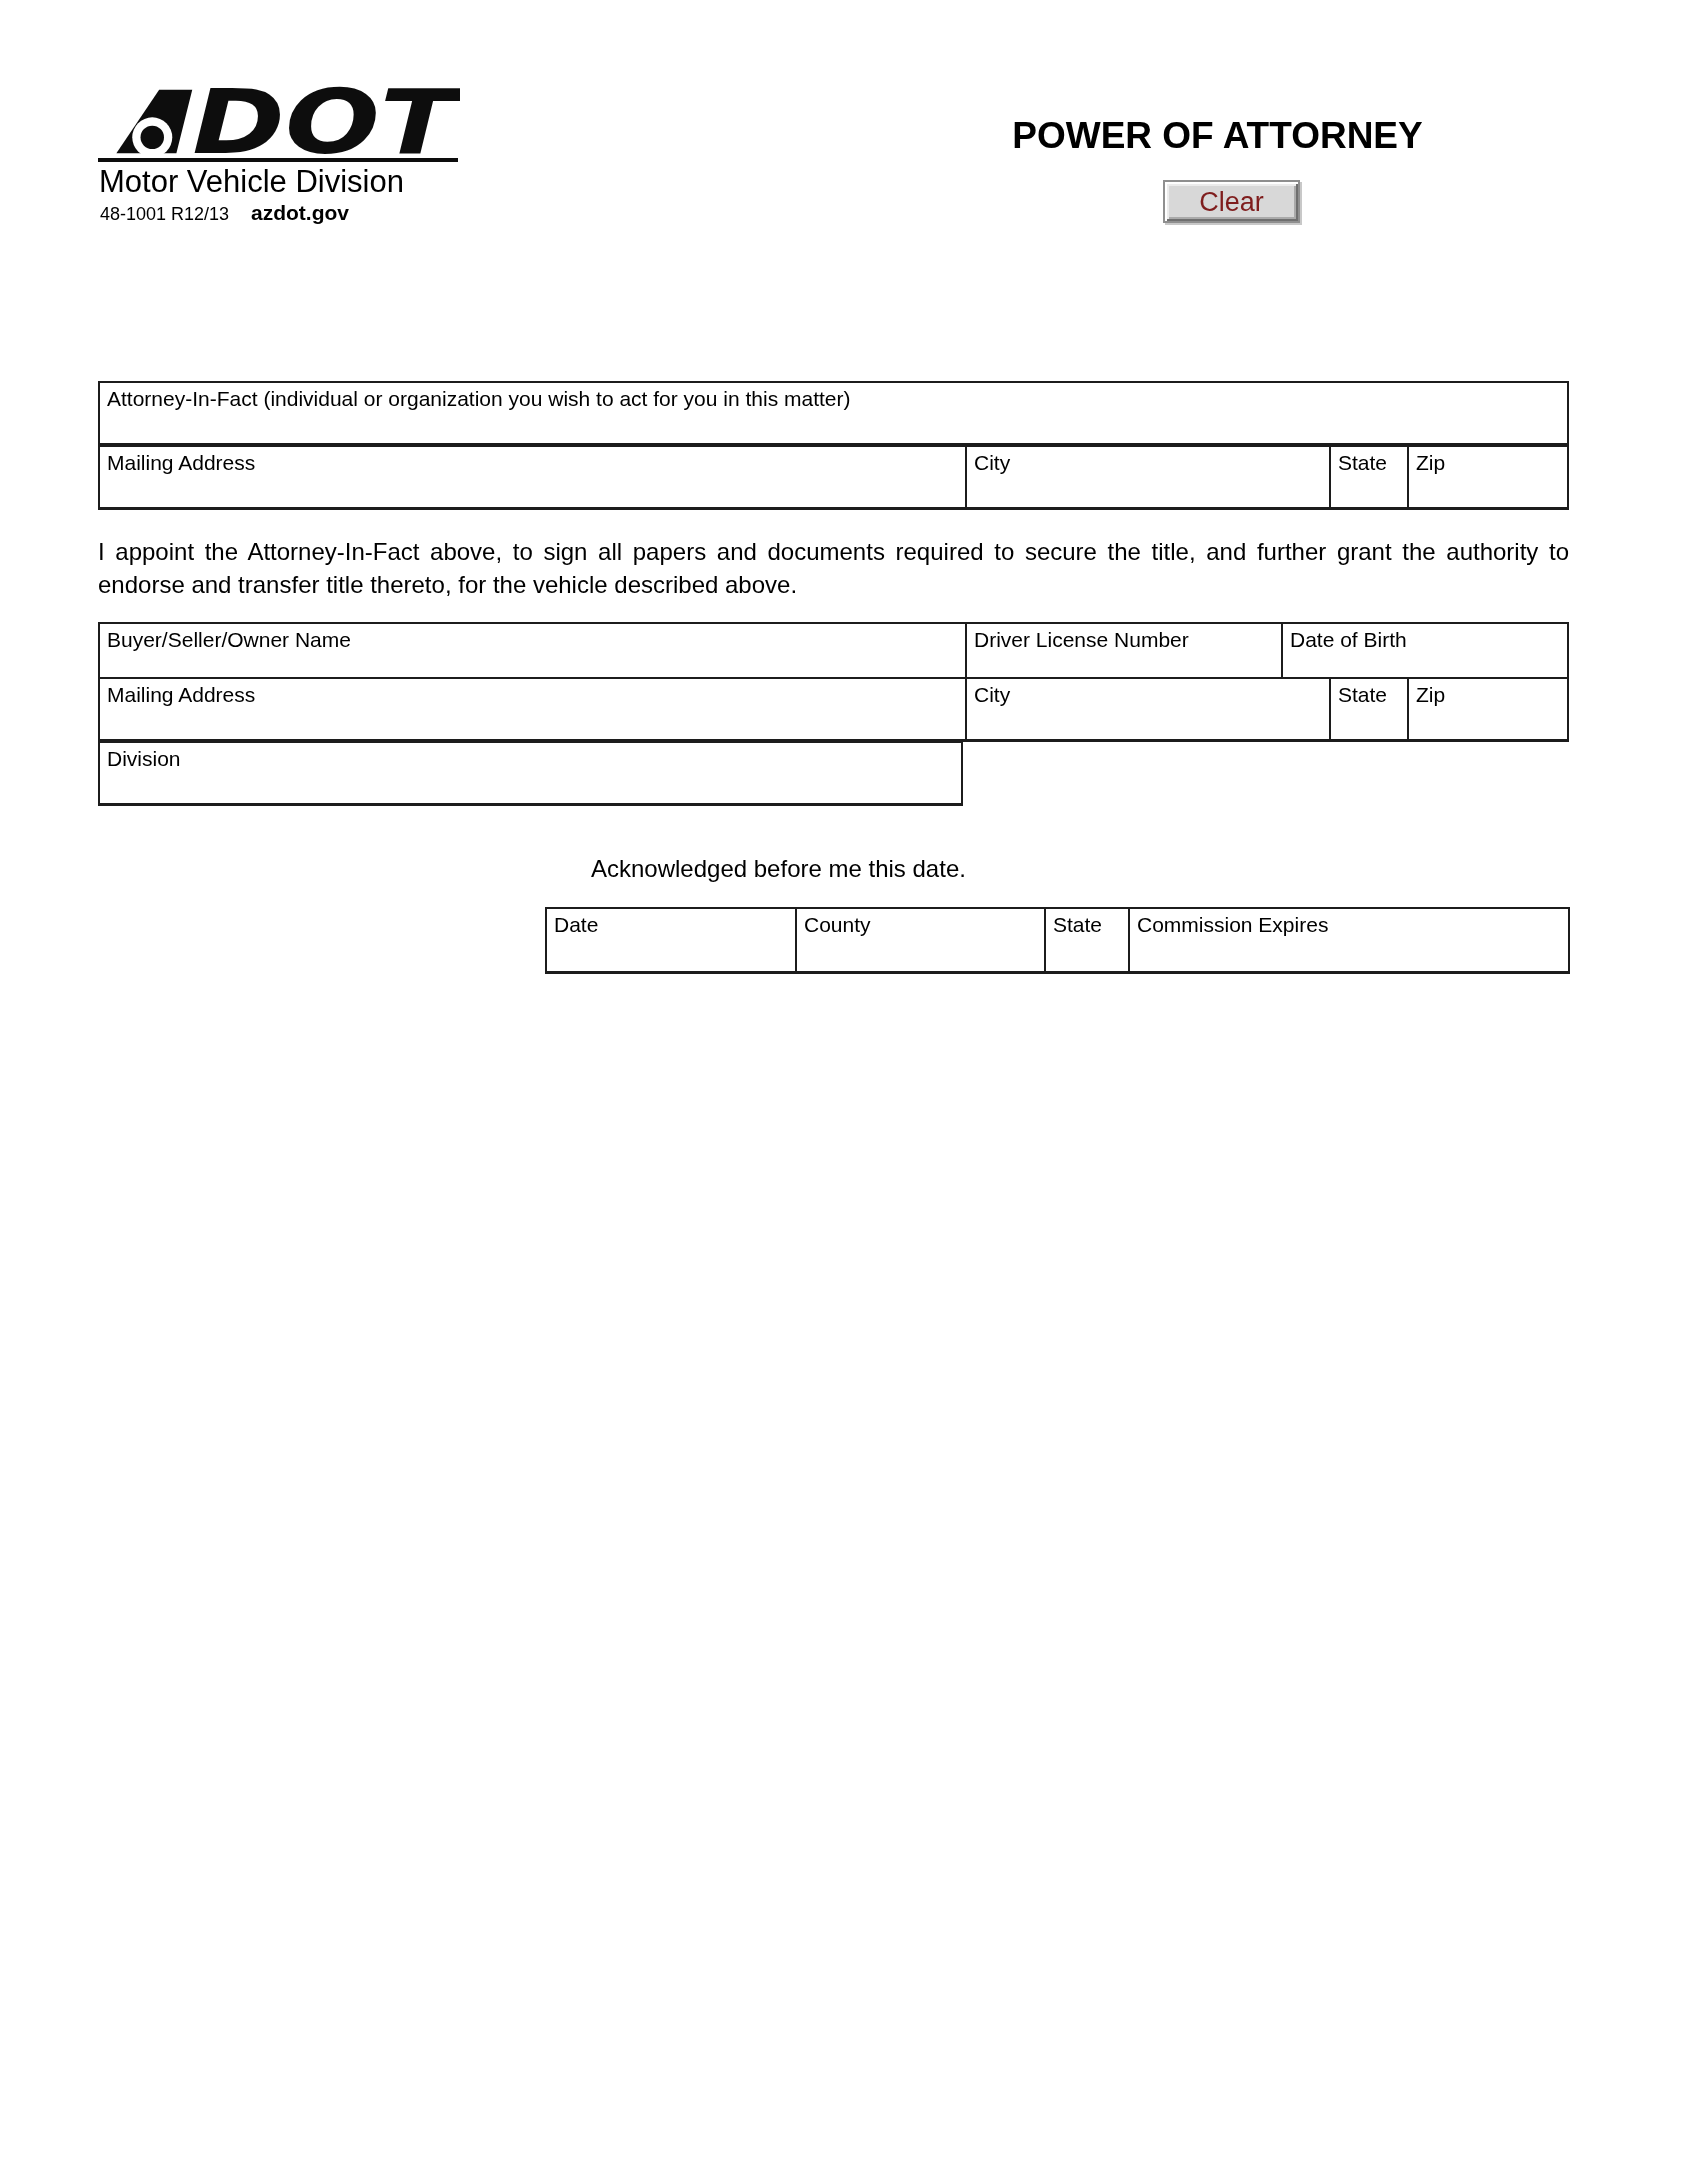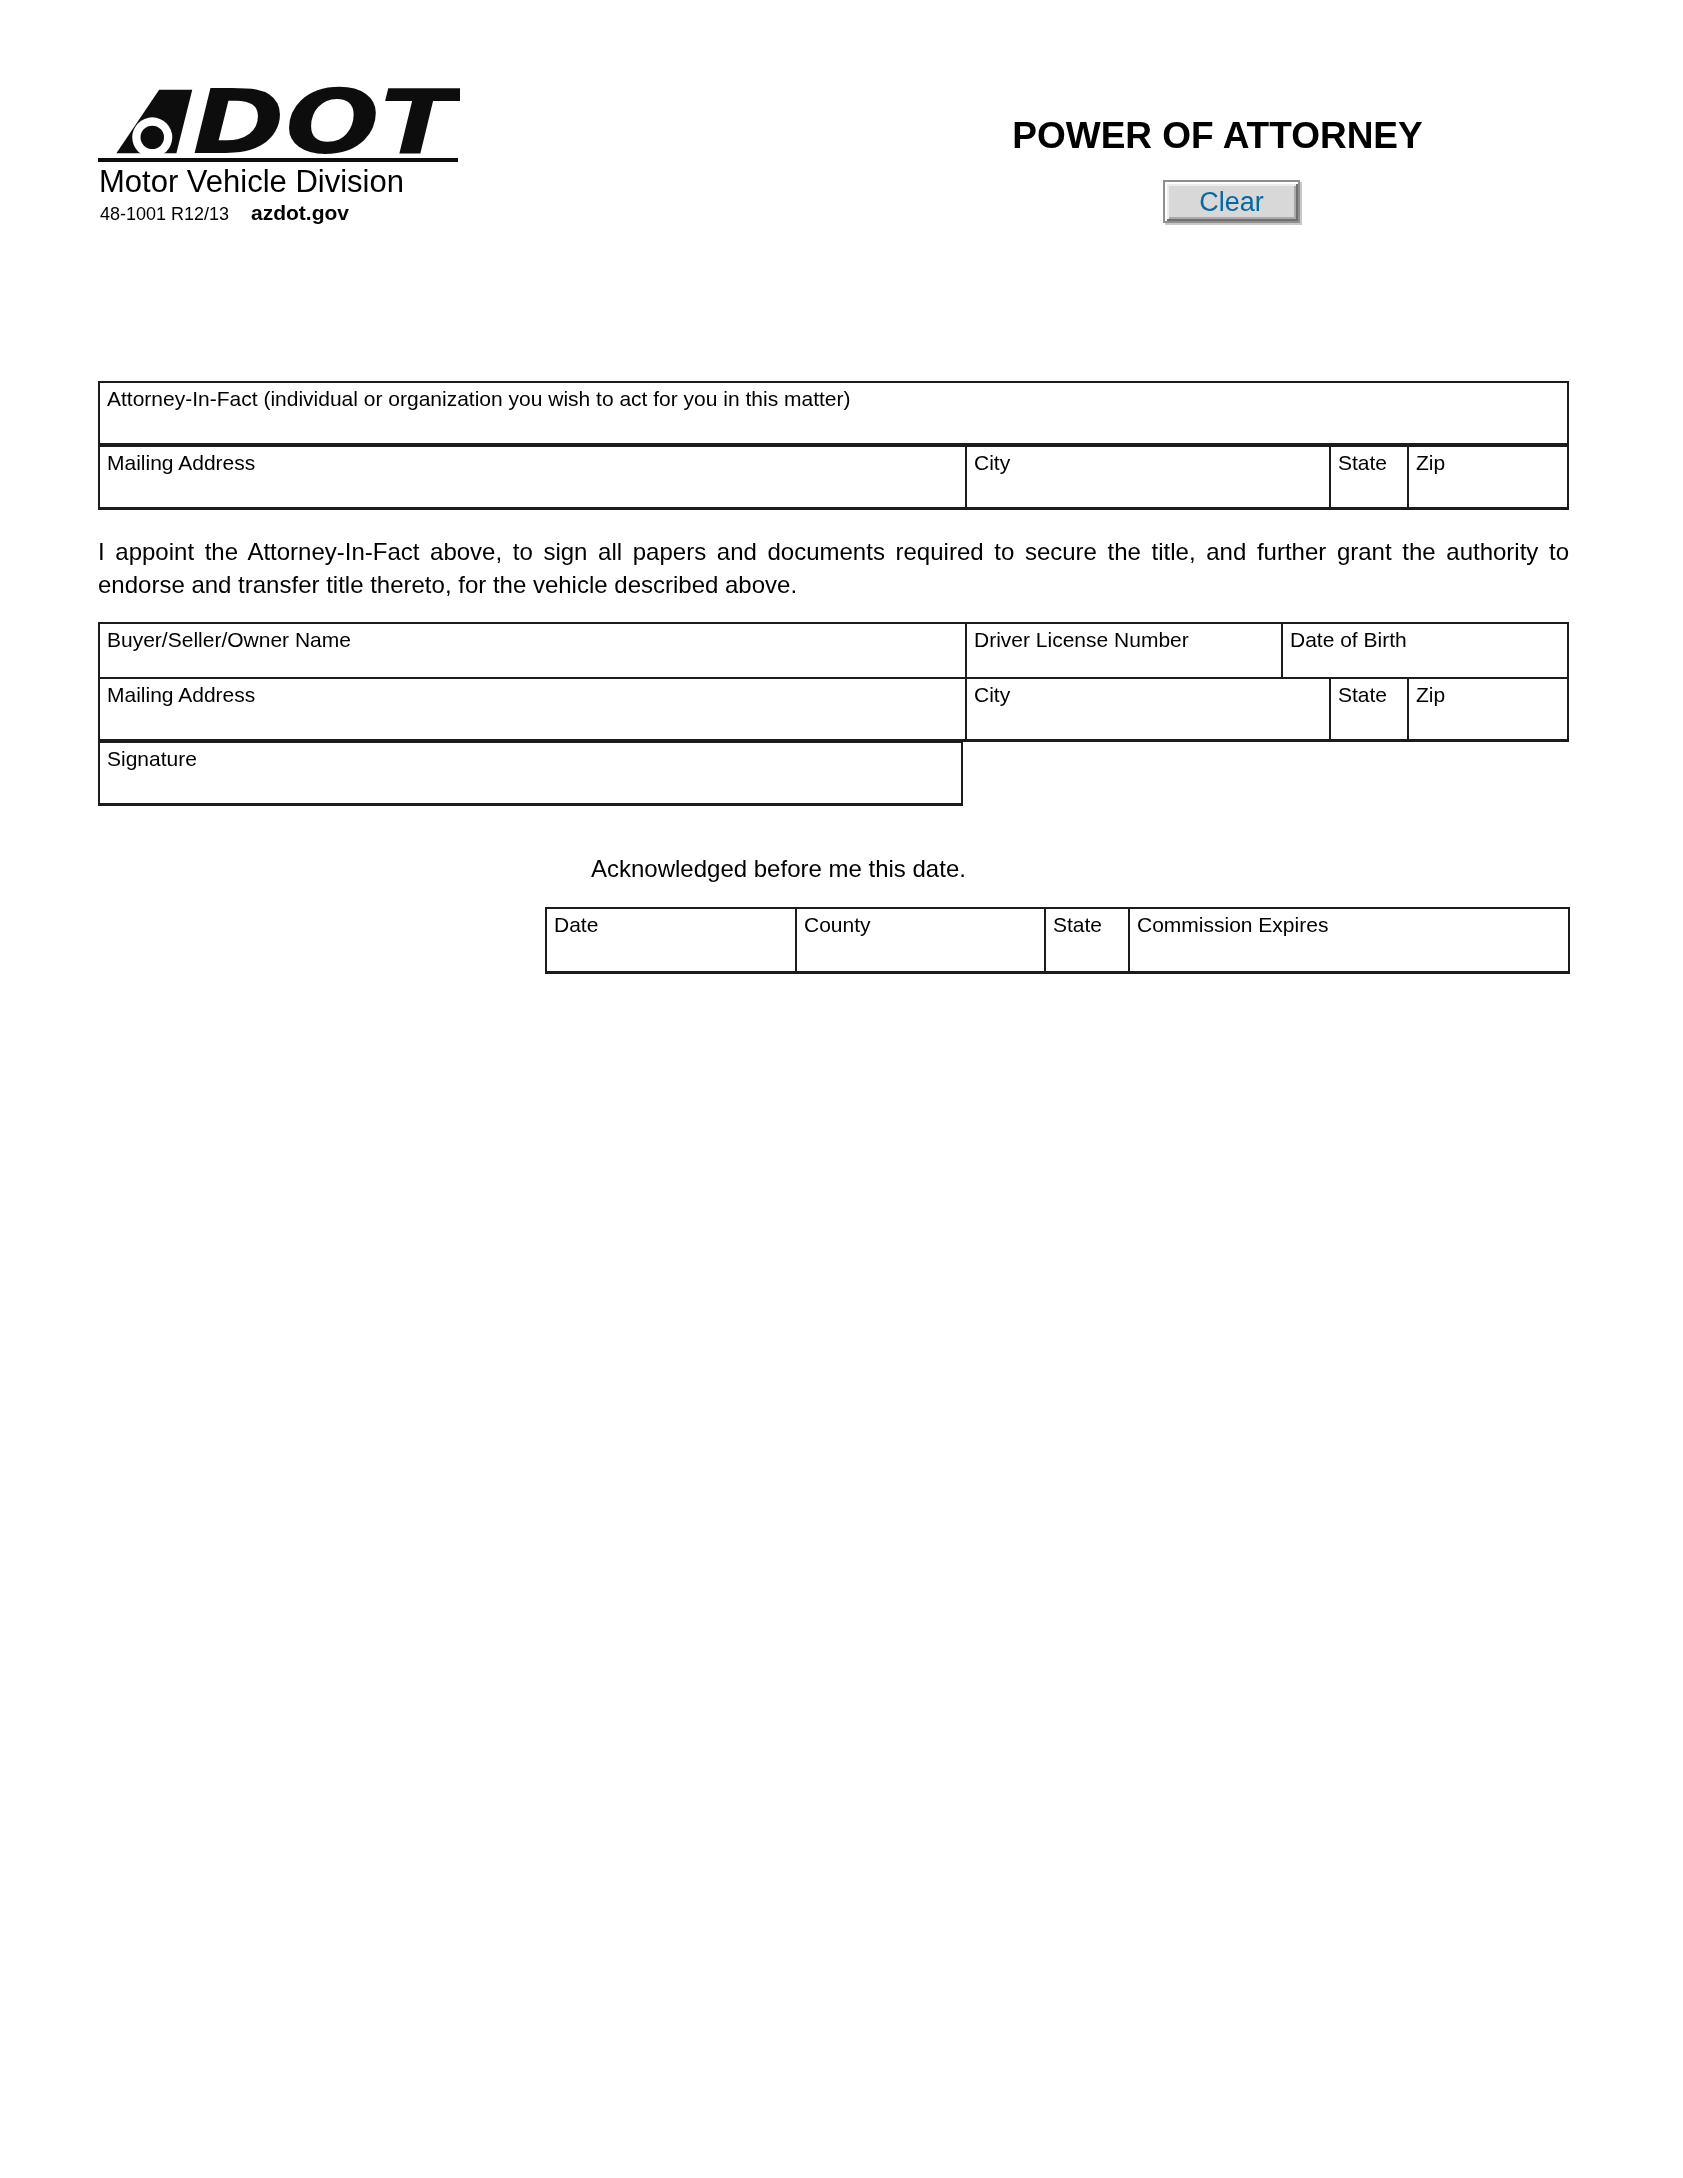--- a/index.html
+++ b/index.html
@@ -16,21 +16,21 @@
   .form-number { position:absolute; left:100px; top:204px; font-size:18px; }
   .website { position:absolute; left:251px; top:201px; font-size:21px; font-weight:bold; }
   .doc-title { position:absolute; left:891px; top:115px; width:653px; text-align:center; font-size:37px; font-weight:bold; white-space:nowrap; }
 
   .clear-btn {
     position:absolute; left:1163px; top:180px; width:137px; height:43px;
     background:#d8d8d8; border:2px solid #8f8f8f;
     box-shadow: inset 2px 2px 0 0 #ffffff, inset -2px -2px 0 0 #6f6f6f,
                 inset 4px 4px 0 0 #ececec, inset -4px -4px 0 0 #aaaaaa,
                 2px 2px 0 0 #c8c8c8;
-    font-family:"Liberation Sans", sans-serif; font-size:27px; color:#0369a1;
+    font-family:"Liberation Sans", sans-serif; font-size:27px; color:#7f1d1d;
     text-align:center; line-height:38px; cursor:pointer; padding:0;
   }
 
   
   .frow {
     position:absolute; box-sizing:border-box;
     border:2px solid #1c1c1c; border-bottom-width:3px;
     display:flex; align-items:stretch; background:#fff;
   }
   .cell { position:relative; box-sizing:border-box; }
@@ -126,21 +126,21 @@
       <input class="fill" style="">
     </div>
     <div class="cell flex1">
       <span class="cell-label">Zip</span>
       <input class="fill" style="">
     </div>
   </div>
 
   <div class="frow" style="left:98px; top:741px; width:865px; height:65px;">
     <div class="cell flex1">
-      <span class="cell-label">Signature</span>
+      <span class="cell-label">Division</span>
       <input class="fill" style="">
     </div>
   </div>
 
   <div class="ack-text">Acknowledged before me this date.</div>
 
 
   <div class="frow" style="left:545px; top:907px; width:1025px; height:67px;">
     <div class="cell" style="width:248px;">
       <span class="cell-label">Date</span>

